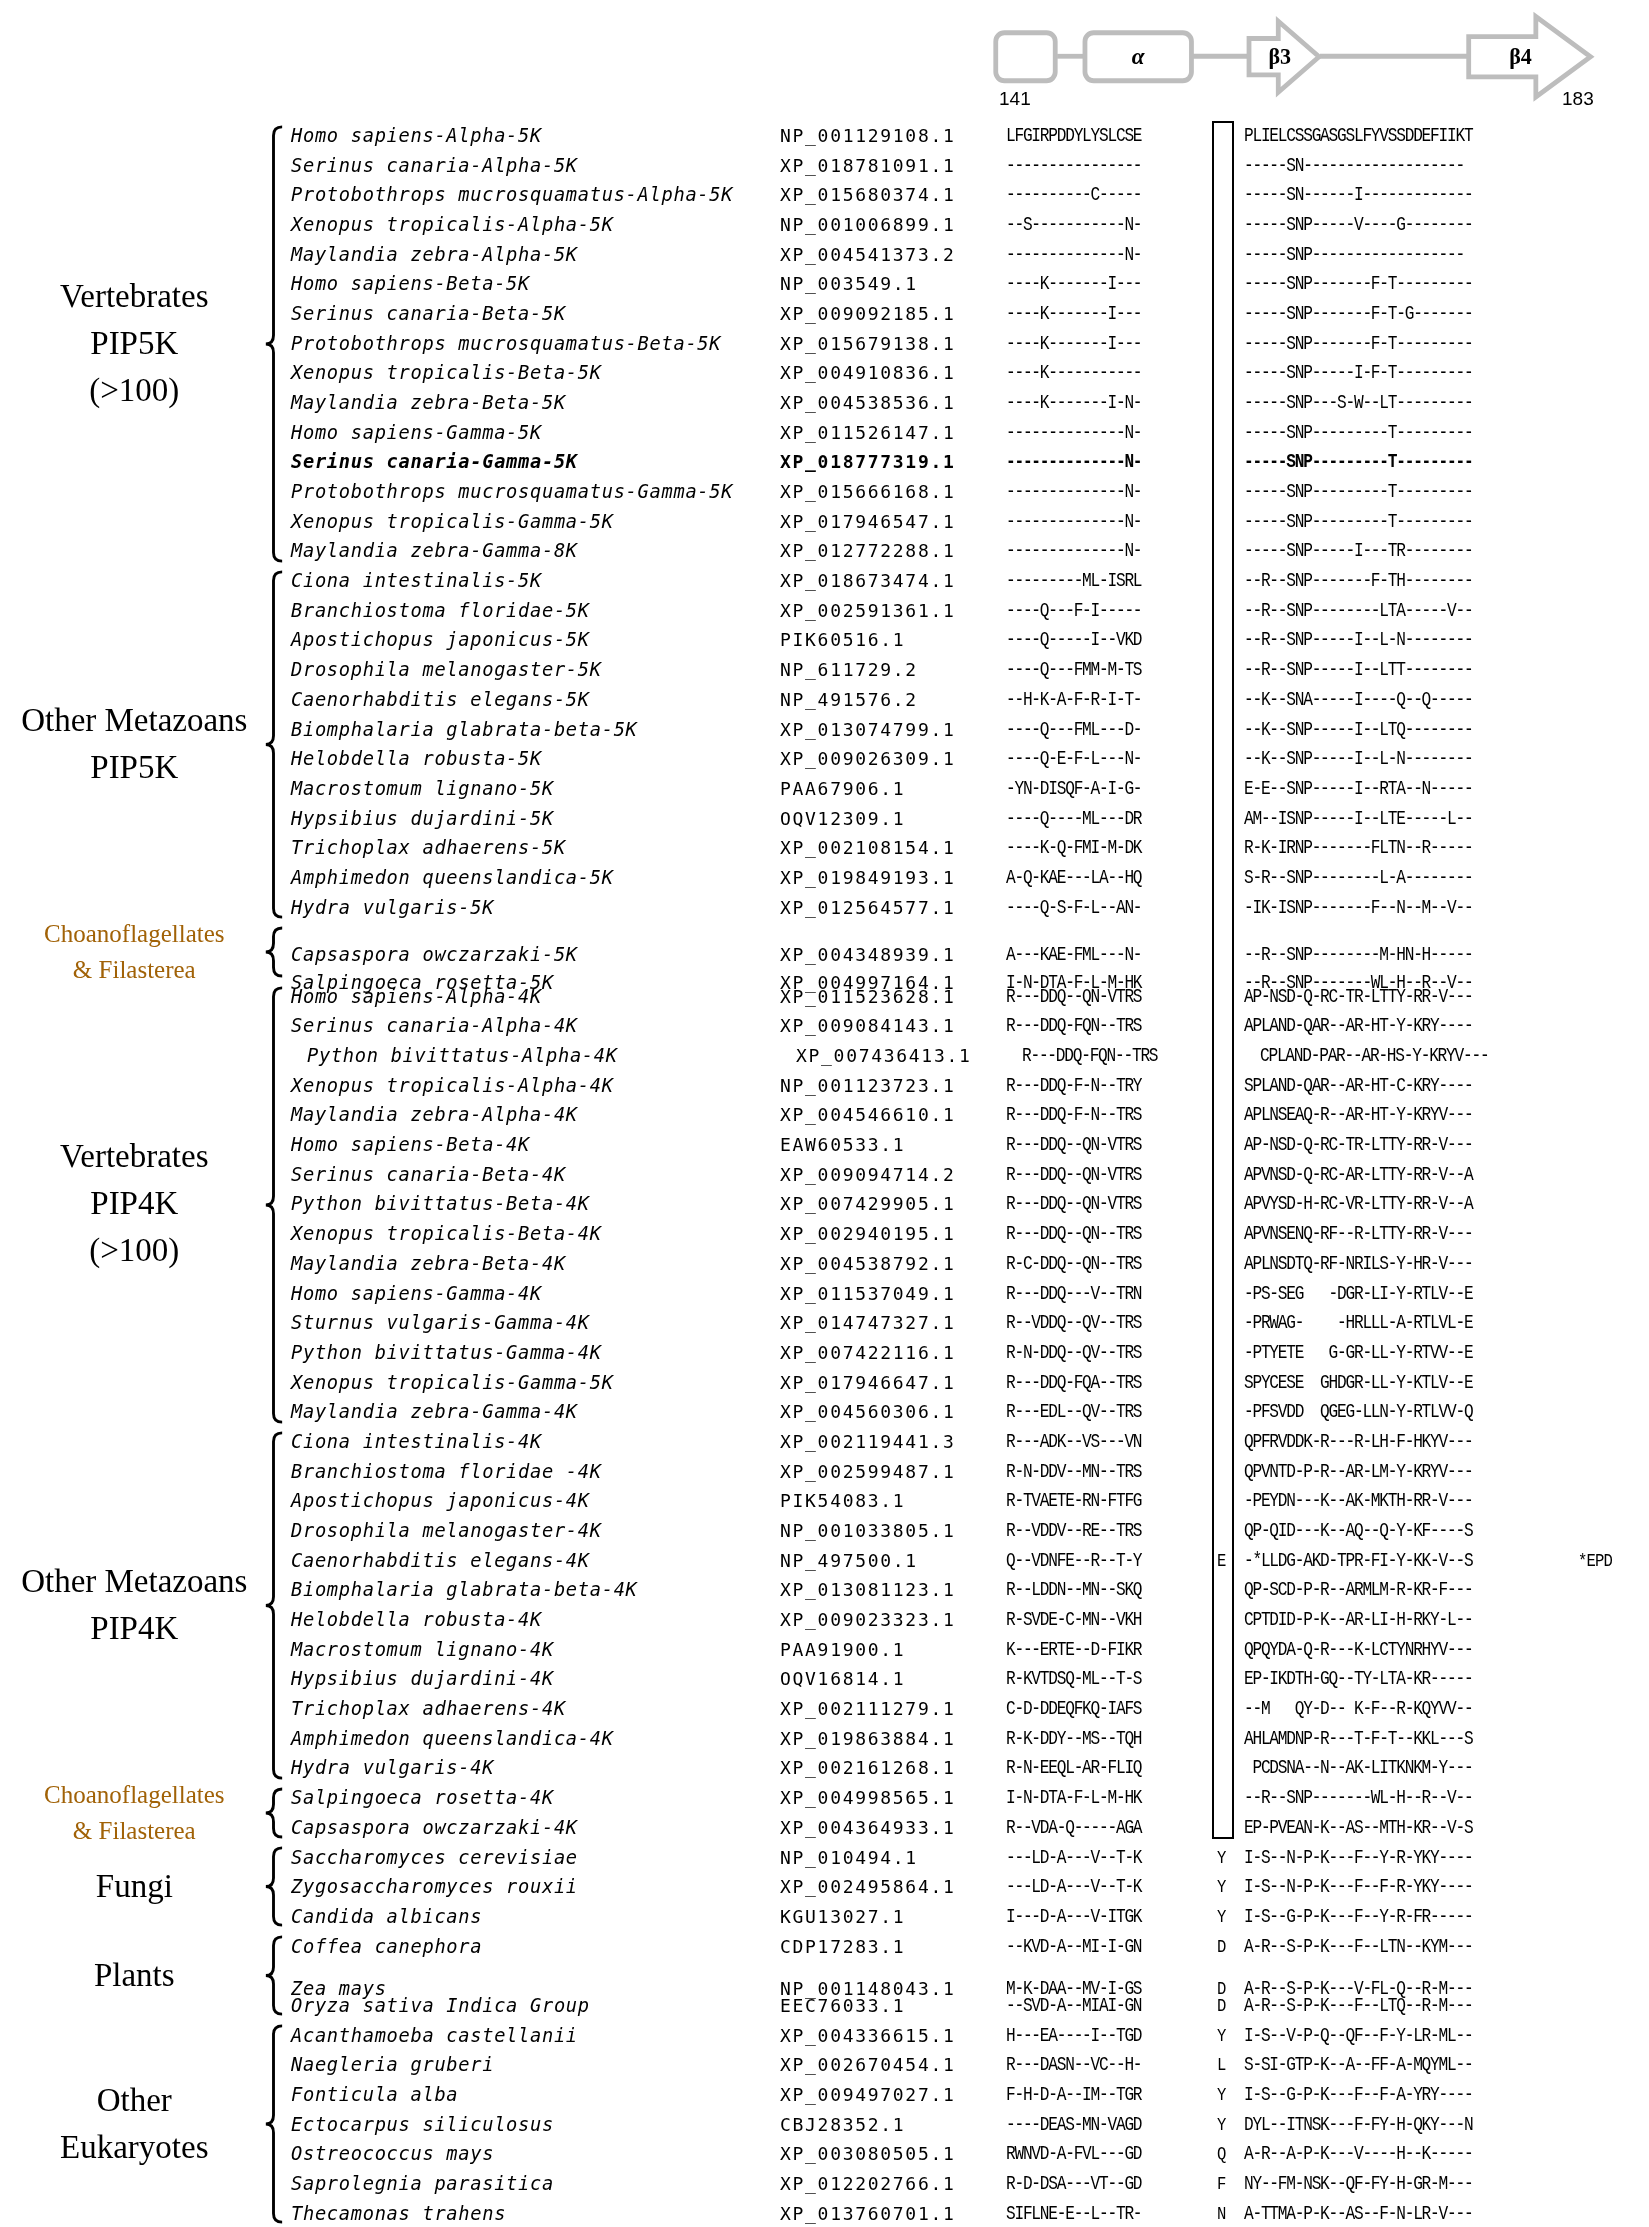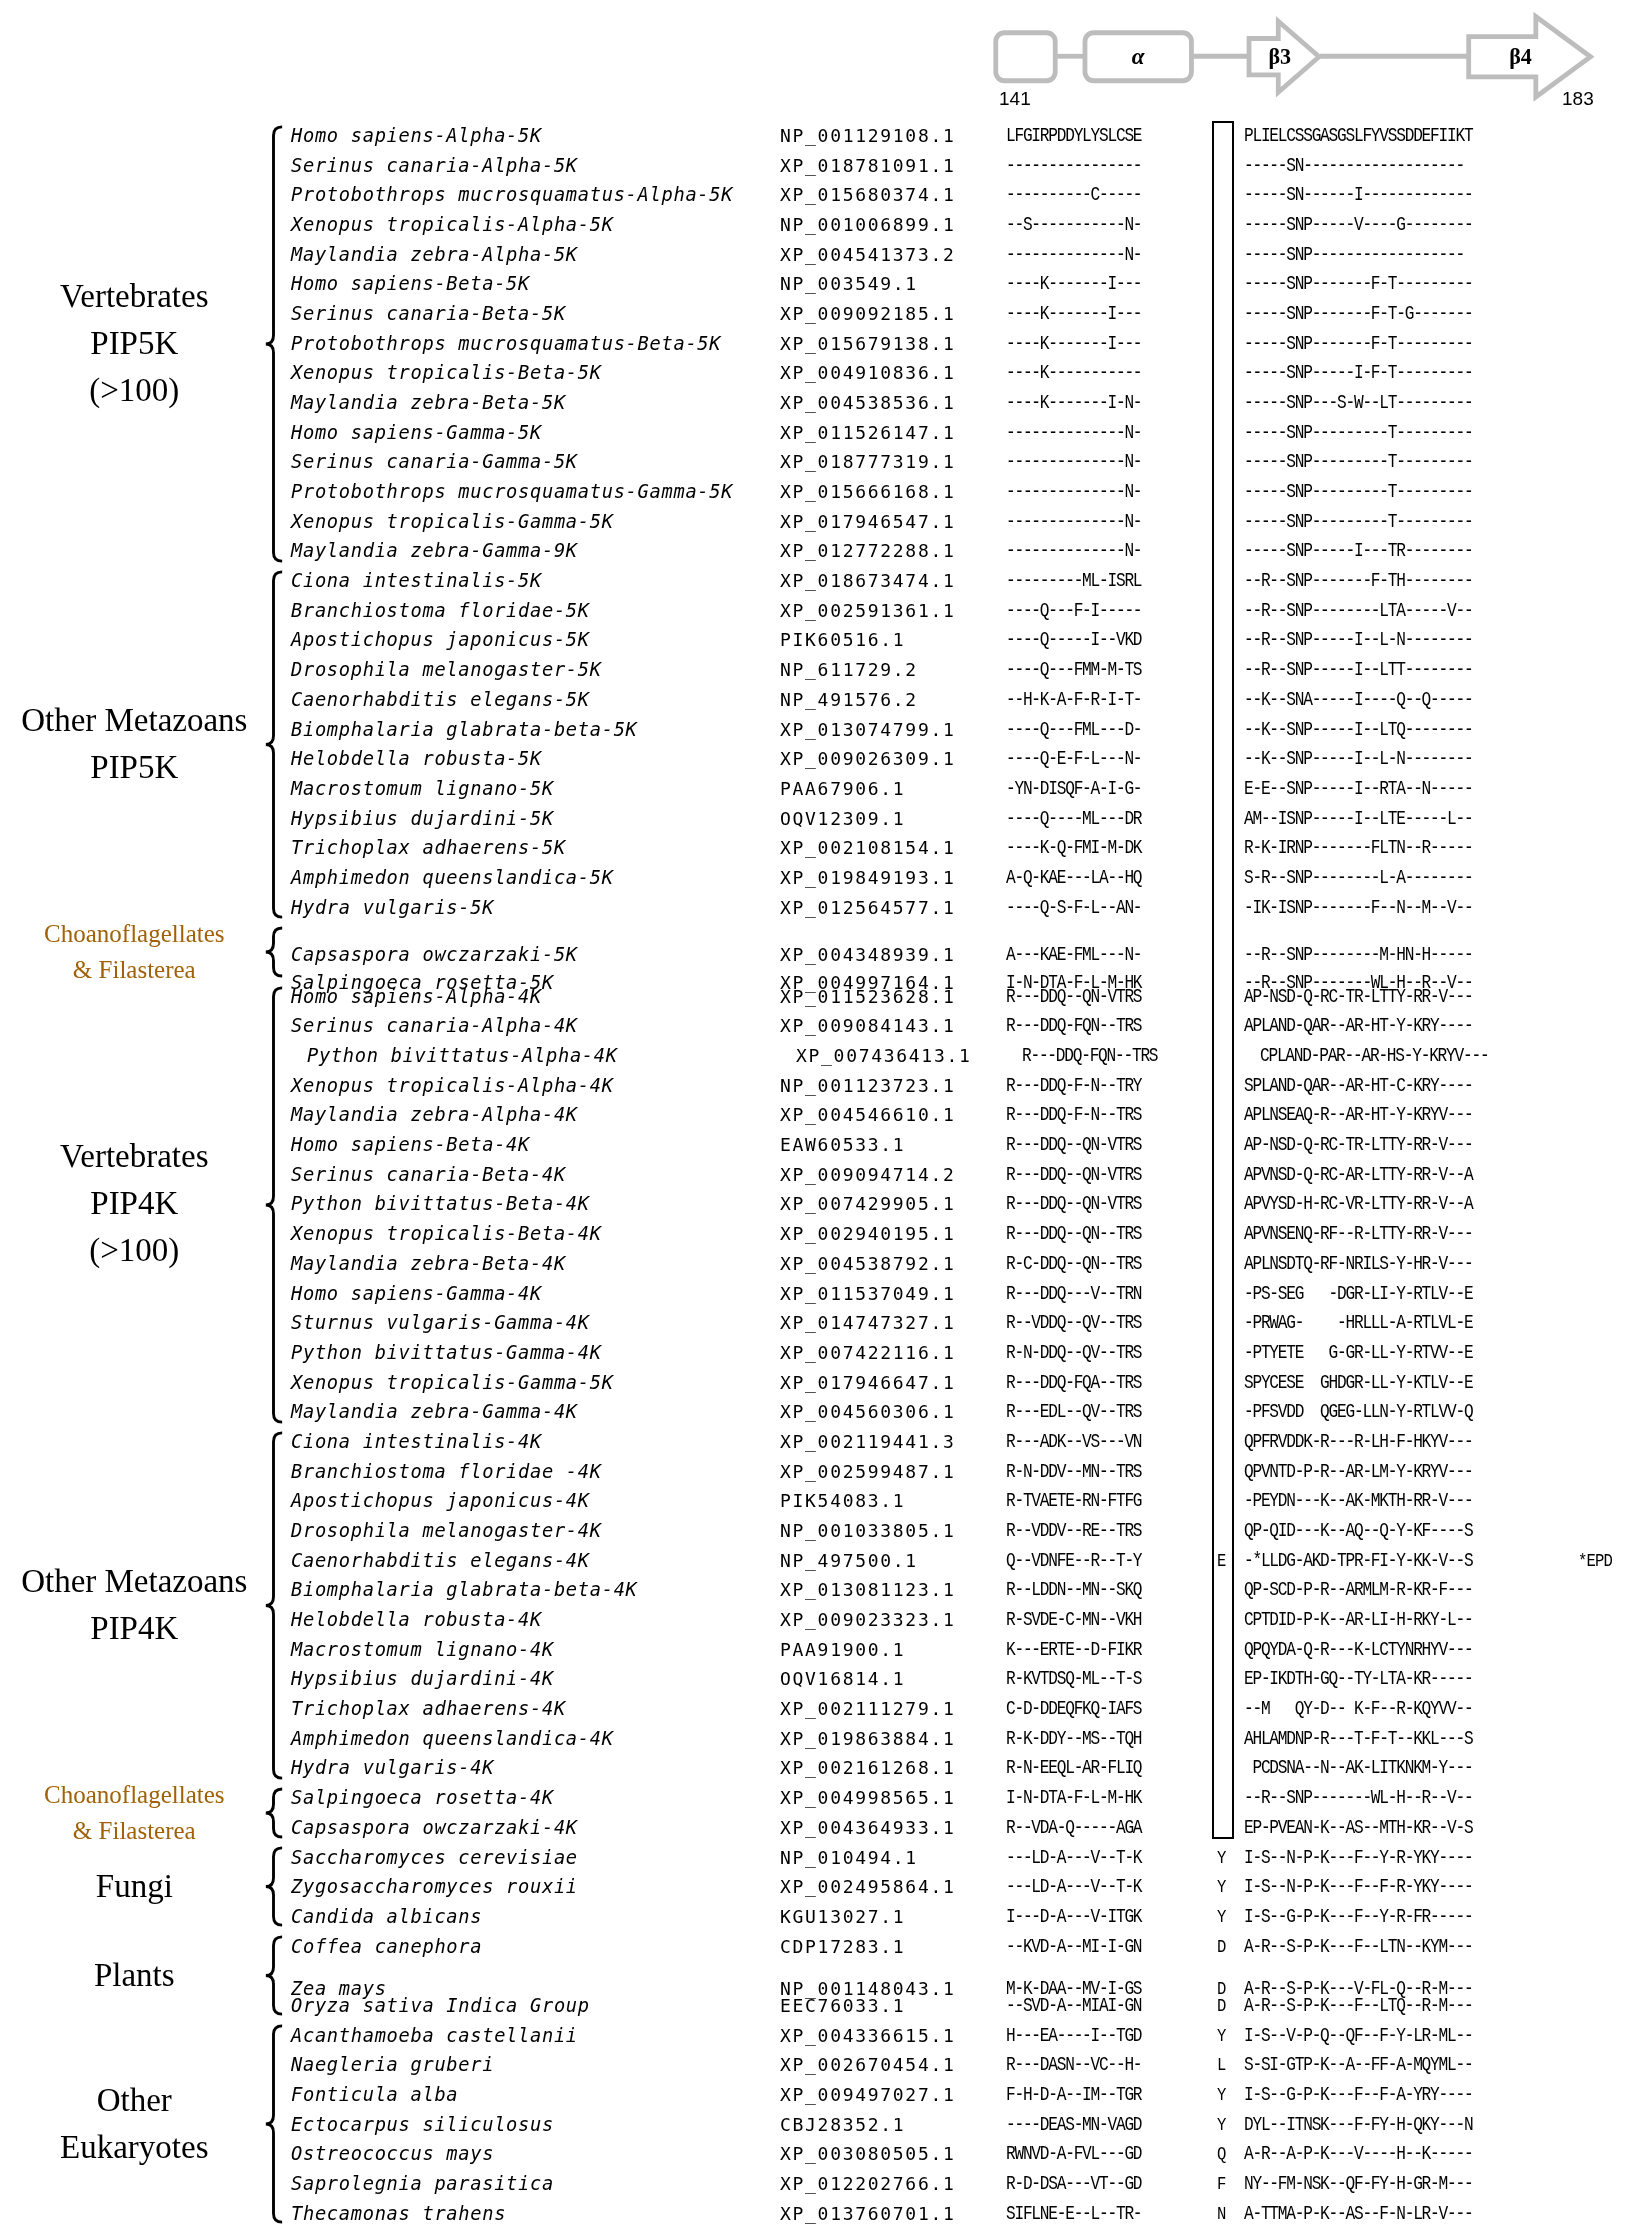--- a/index.html
+++ b/index.html
@@ -103,40 +103,40 @@
       <span class="acc">XP_004538536.1</span>
       <span class="seq seqL">----K-------I-N-</span>
       <span class="seq seqR">-----SNP---S-W--LT---------</span>
     </div>
     <div class="row" style="top: 418px;">
       <span class="species">Homo sapiens-Gamma-5K</span>
       <span class="acc">XP_011526147.1</span>
       <span class="seq seqL">--------------N-</span>
       <span class="seq seqR">-----SNP---------T---------</span>
     </div>
-    <div class="row" style="top: 447px;">
+    <div class="row" style="top: 447px; font-weight: bold;">
       <span class="species">Serinus canaria-Gamma-5K</span>
       <span class="acc">XP_018777319.1</span>
       <span class="seq seqL">--------------N-</span>
       <span class="seq seqR">-----SNP---------T---------</span>
     </div>
     <div class="row" style="top: 477px;">
       <span class="species">Protobothrops mucrosquamatus-Gamma-5K</span>
       <span class="acc">XP_015666168.1</span>
       <span class="seq seqL">--------------N-</span>
       <span class="seq seqR">-----SNP---------T---------</span>
     </div>
     <div class="row" style="top: 507px;">
       <span class="species">Xenopus tropicalis-Gamma-5K</span>
       <span class="acc">XP_017946547.1</span>
       <span class="seq seqL">--------------N-</span>
       <span class="seq seqR">-----SNP---------T---------</span>
     </div>
     <div class="row" style="top: 536px;">
-      <span class="species">Maylandia zebra-Gamma-9K</span>
+      <span class="species">Maylandia zebra-Gamma-8K</span>
       <span class="acc">XP_012772288.1</span>
       <span class="seq seqL">--------------N-</span>
       <span class="seq seqR">-----SNP-----I---TR--------</span>
     </div>
     <div class="row" style="top: 566px;">
       <span class="species">Ciona intestinalis-5K</span>
       <span class="acc">XP_018673474.1</span>
       <span class="seq seqL">---------ML-ISRL</span>
       <span class="seq seqR">--R--SNP-------F-TH--------</span>
     </div>

